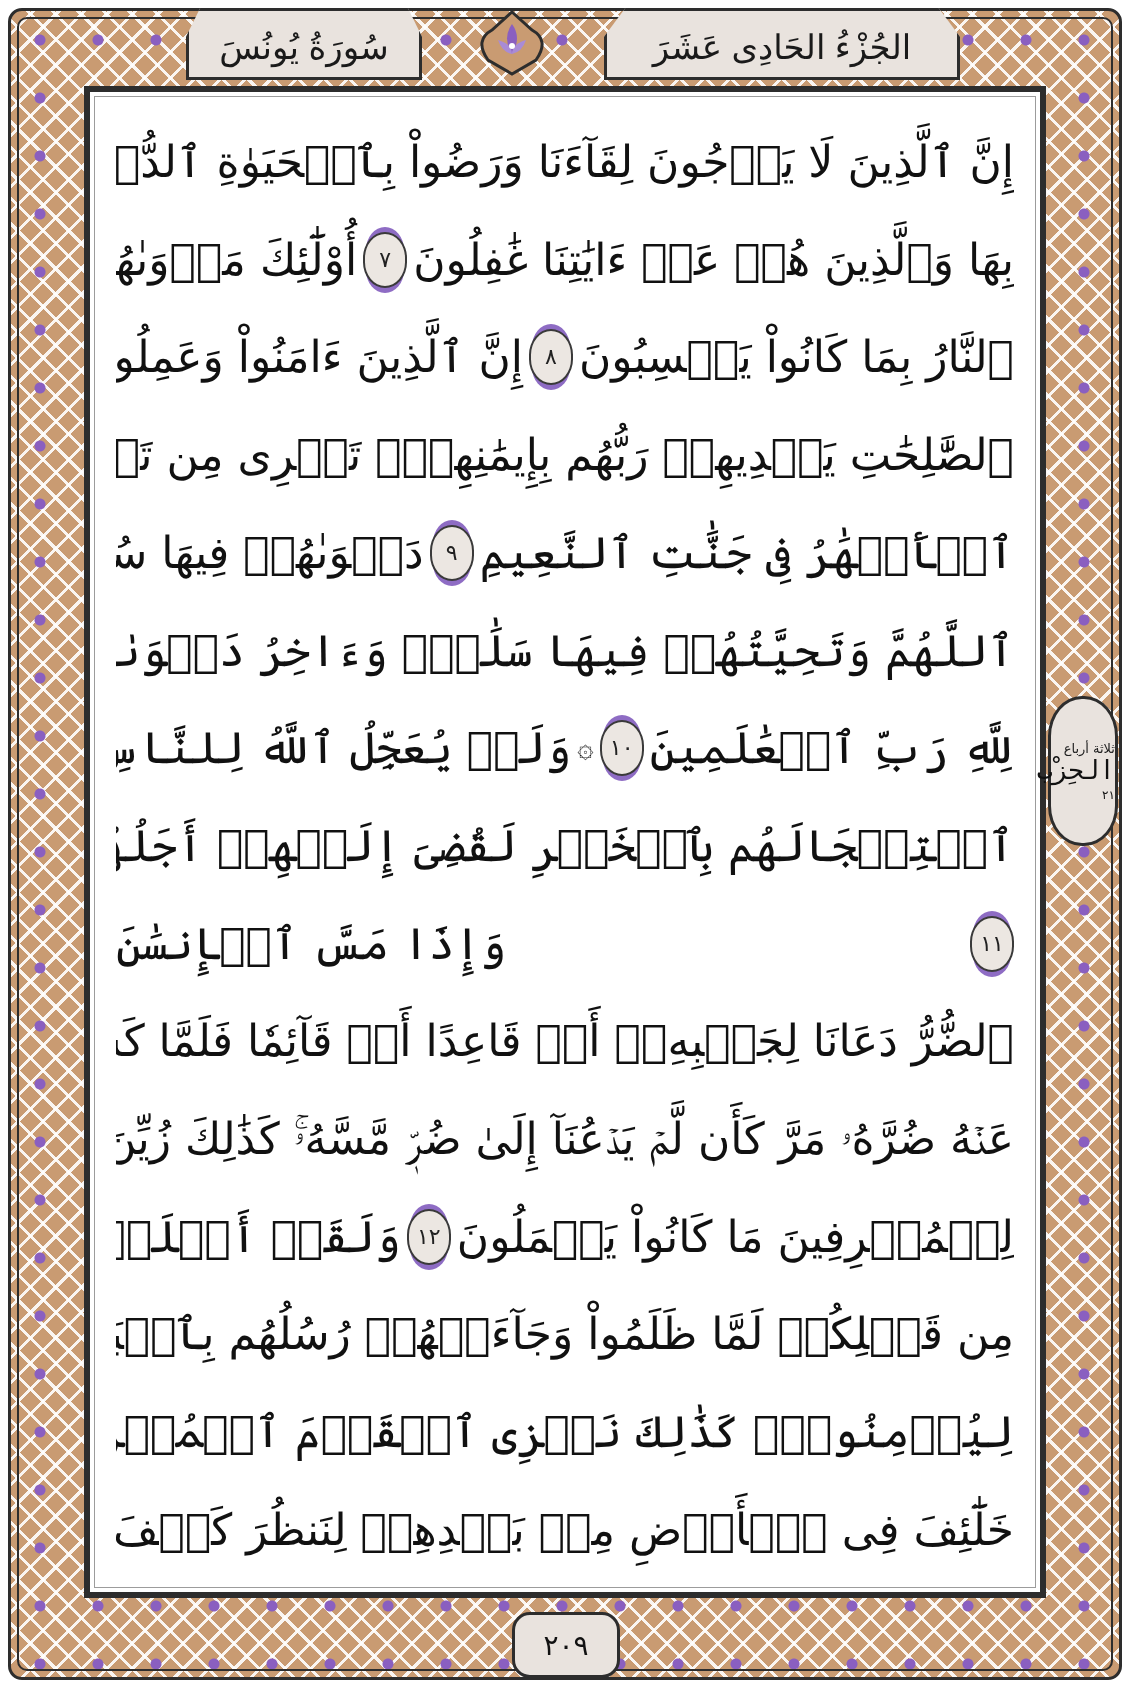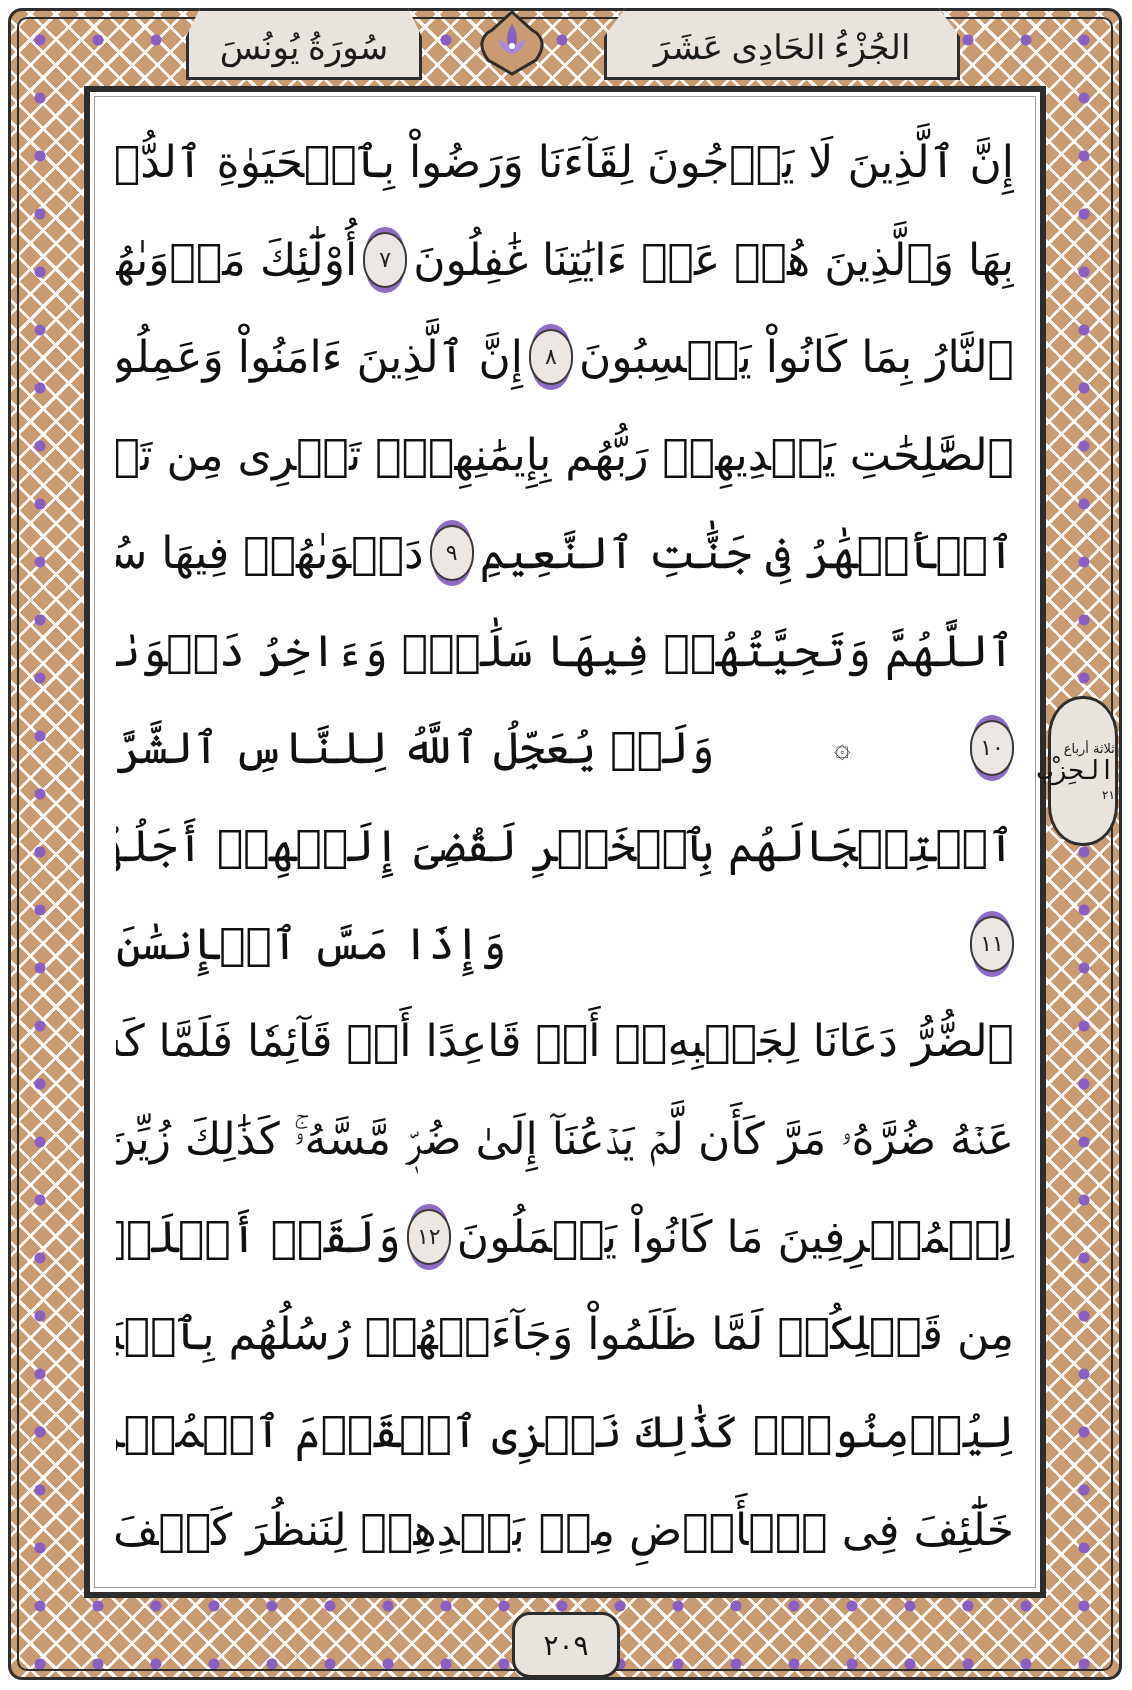--- a/index.html
+++ b/index.html
@@ -25,21 +25,21 @@
   .cartouche {
     position: absolute; top: 8px; height: 72px;
     background: #e9e3de;
     border: 3px solid #2d2d2d;
     box-sizing: border-box;
     clip-path: polygon(6% 0, 94% 0, 100% 40%, 100% 100%, 0 100%, 0 40%);
     display: flex; align-items: center; justify-content: center;
     z-index: 3;
   }
   .cartouche span {
-    font-family: Liberation Serif, serif; font-size: 34px; color: #1a1a1a; direction: rtl; padding-top: 6px;
+    font-family: Liberation Sans, sans-serif; font-size: 34px; color: #1a1a1a; direction: rtl; padding-top: 6px;
   }
   .cartouche.surah { left: 186px; width: 236px; }
   .cartouche.juz { left: 604px; width: 356px; align-items: center; }
 
   .header-ornament {
     position: absolute; left: 472px; top: 10px; width: 80px; height: 66px; z-index: 3;
   }
 
   
   .text-panel {
@@ -135,20 +135,21 @@
       </div>
       <div class="line">
         <span class="seg">ٱلۡأَنۡهَٰرُ فِى جَنَّٰتِ ٱلنَّعِيمِ</span>
         <span class="ayah-marker">٩</span>
         <span class="seg">دَعۡوَىٰهُمۡ فِيهَا سُبۡحَٰنَكَ</span>
       </div>
       <div class="line">
         <span class="seg">ٱللَّهُمَّ وَتَحِيَّتُهُمۡ فِيهَا سَلَٰمٞۚ وَءَاخِرُ دَعۡوَىٰهُمۡ أَنِ ٱلۡحَمۡدُ</span>
       </div>
       <div class="line">
+        <span class="seg">لِلَّهِ رَبِّ ٱلۡعَٰلَمِينَ</span>
         <span class="ayah-marker">١٠</span>
         <span class="rub-star">۞</span>
         <span class="seg">وَلَوۡ يُعَجِّلُ ٱللَّهُ لِلنَّاسِ ٱلشَّرَّ</span>
       </div>
       <div class="line">
         <span class="seg">ٱسۡتِعۡجَالَهُم بِٱلۡخَيۡرِ لَقُضِىَ إِلَيۡهِمۡ أَجَلُهُمۡۖ فَنَذَرُ ٱلَّذِينَ</span>
       </div>
       <div class="line">
         <span class="ayah-marker">١١</span>
         <span class="seg">وَإِذَا مَسَّ ٱلۡإِنسَٰنَ</span>

